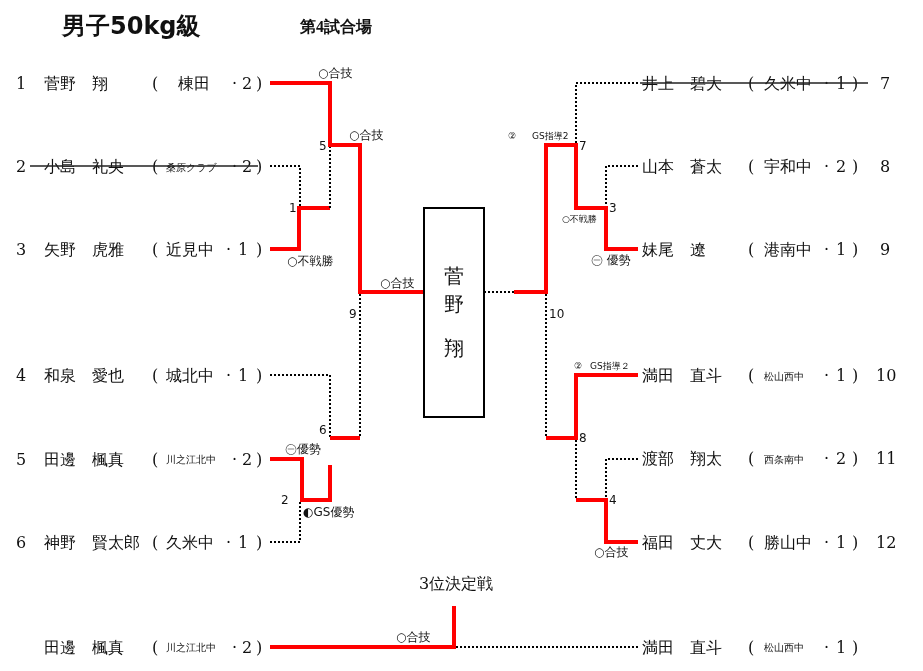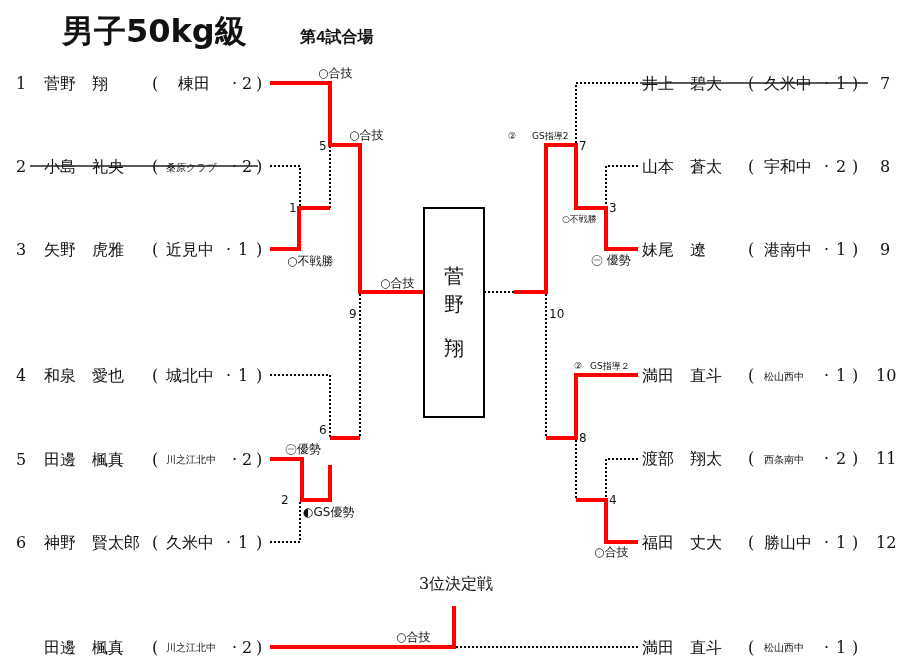--- a/index.html
+++ b/index.html
@@ -1,20 +1,20 @@
 <!DOCTYPE html>
 <html><head>
 <meta charset="utf-8">
 <style>
   html, body { margin:0; padding:0; background:#ffffff; }
   body { width:923px; height:671px; position:relative; overflow:hidden;
          font-family:"DejaVu Serif", serif; color:#111; }
   #title { position:absolute; left:62px; top:10px; font-family:"DejaVu Sans", sans-serif;
-           font-weight:bold; font-size:32px; letter-spacing:0px; }
-  #mat { position:absolute; left:300px; top:27px; font-family:Liberation Mono, monospace;
+           font-weight:bold; font-size:24px; letter-spacing:0px; }
+  #mat { position:absolute; left:300px; top:17px; font-family:Liberation Serif, serif;
          font-weight:bold; font-size:16px; }
   svg { position:absolute; left:0; top:0; }
   .ptext { font-family:"DejaVu Serif", serif; font-size:16px; fill:#111; }
   .small { font-size:10px; }
   .seed { font-family:"DejaVu Serif", serif; font-size:16px; fill:#111; }
   .mnum { font-family:"DejaVu Sans", sans-serif; font-size:12px; fill:#111; }
   .res { font-family:"DejaVu Sans", sans-serif; font-size:12px; fill:#111; }
   .res-sm { font-family:"DejaVu Sans", sans-serif; font-size:9px; fill:#111; }
   .win { stroke:#ff0000; stroke-width:4; fill:none; }
   .lose { stroke:#000; stroke-width:2; stroke-dasharray:2,2; fill:none; }

